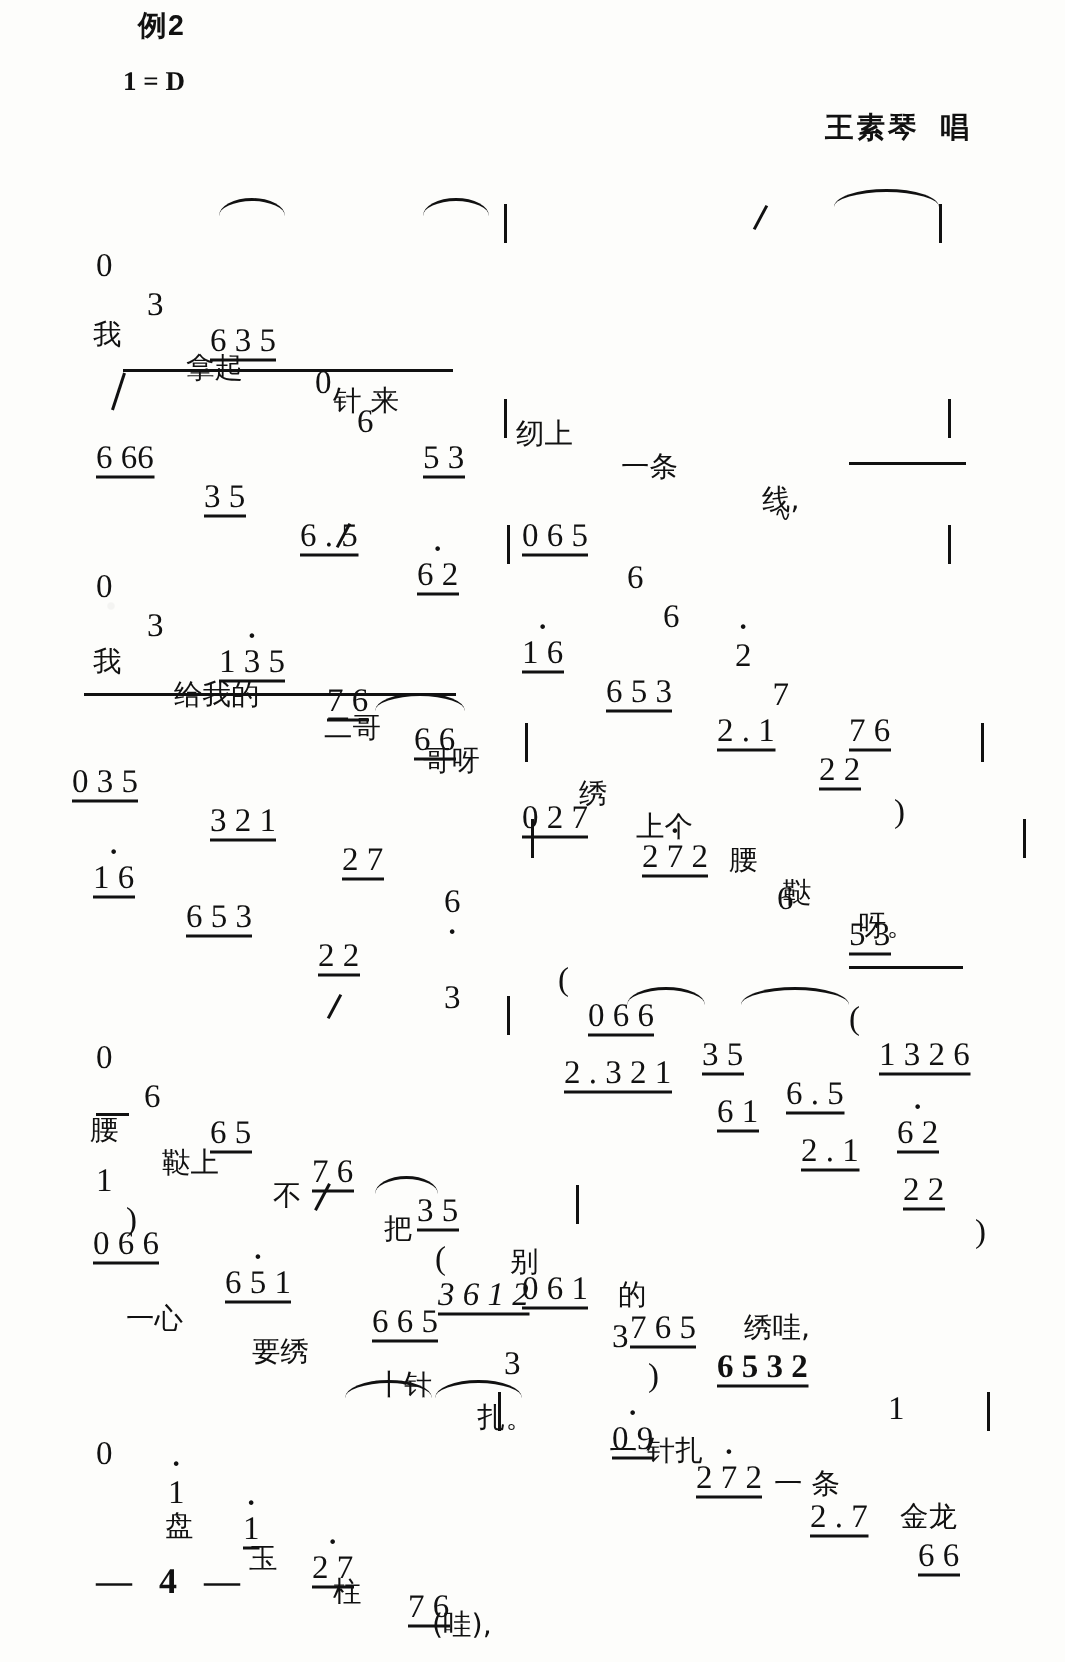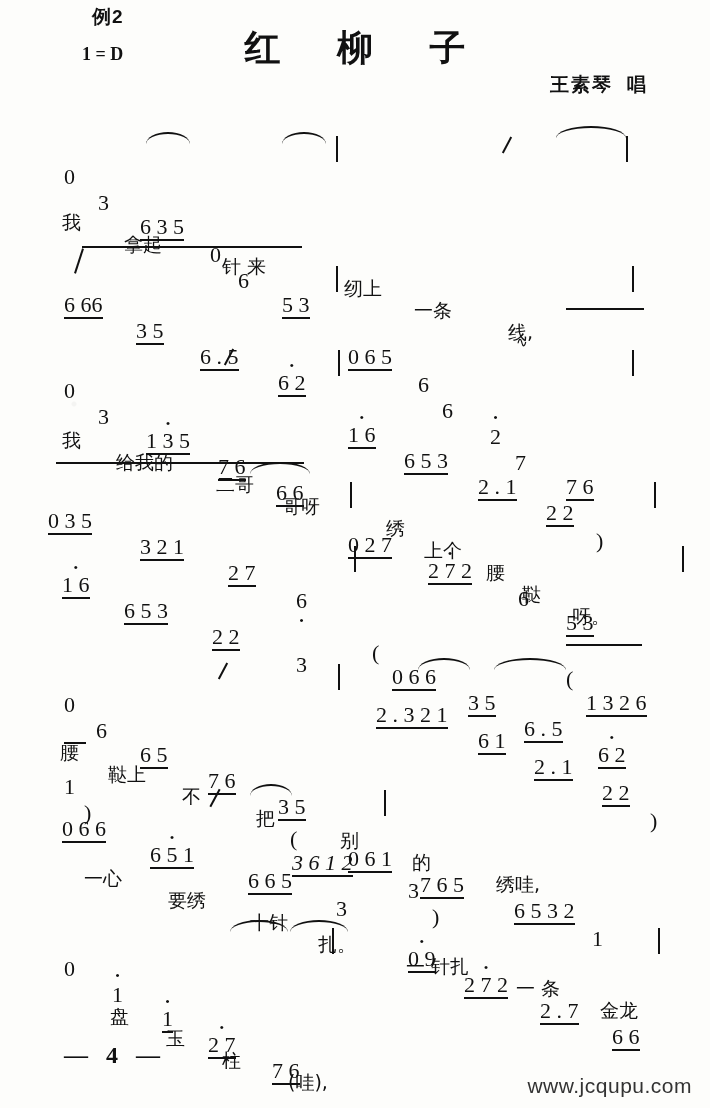--- a/index.html
+++ b/index.html
@@ -184,21 +184,20 @@
 </style>
 </head>
 <body>
 
 <div class="page">
 
   <div class="stamp"></div>
 
   <div class="example-label">例2</div>
   <div class="key-sig">1 = D</div>
-  <div class="song-title">红 柳 子</div>
   <div class="credit">
     <span>王素琴</span><span class="role">唱</span>
   </div>
 
   <div class="system" style="top:138px;">
     <div class="notes" style="top:0; left:0;">
       <span style="position:absolute;left:64px;">0</span>
       <span style="position:absolute;left:98px;">3</span>
       <span class="u" style="position:absolute;left:140px;">6 3 5</span>
       <span style="position:absolute;left:210px;">0</span>
@@ -317,21 +316,21 @@
     </div>
     <div class="notes" style="top:46px; left:0;">
       <span style="position:absolute;left:64px;">0</span>
       <span style="position:absolute;left:96px;">6</span>
       <span class="u" style="position:absolute;left:140px;">6 5</span>
       <span class="u" style="position:absolute;left:208px;">7 6</span>
       <span class="u" style="position:absolute;left:278px;">3 5</span>
       <span class="bar" style="position:absolute;left:332px;top:-2px;"></span>
       <span class="u" style="position:absolute;left:348px;">0 6 1</span>
       <span class="u" style="position:absolute;left:420px;">7 6 5</span>
-      <span class="u" style="position:absolute;left:514px;">6 5 3 2</span>
+      <span class="u" style="position:absolute;left:478px;font-weight:bold;">6 5 3 2</span>
       <span style="position:absolute;left:592px;">1</span>
       <div class="slash" style="left:222px; top:-4px; height:18px;"></div>
       <div class="tie" style="left:418px; top:-8px; width:52px;"></div>
       <div class="tie" style="left:494px; top:-8px; width:72px;"></div>
       <div class="hline" style="left:566px; top:-22px; width:76px;"></div>
     </div>
     <div class="lyrics" style="top:98px;">
       <span style="position:absolute;left:60px;">腰</span>
       <span style="position:absolute;left:108px;">鞑上</span>
       <span style="position:absolute;left:182px;">不</span>
@@ -393,14 +392,13 @@
     </div>
     <div class="lyrics" style="top:52px;">
       <span style="position:absolute;left:110px;">盘</span>
       <span style="position:absolute;left:166px;">玉</span>
       <span style="position:absolute;left:222px;">柱</span>
       <span style="position:absolute;left:288px;">(哇),</span>
     </div>
   </div>
 
   <div class="page-number">— 4 —</div>
-  <div class="watermark">www.jcqupu.com</div>
 </div>
 
 </body></html>

